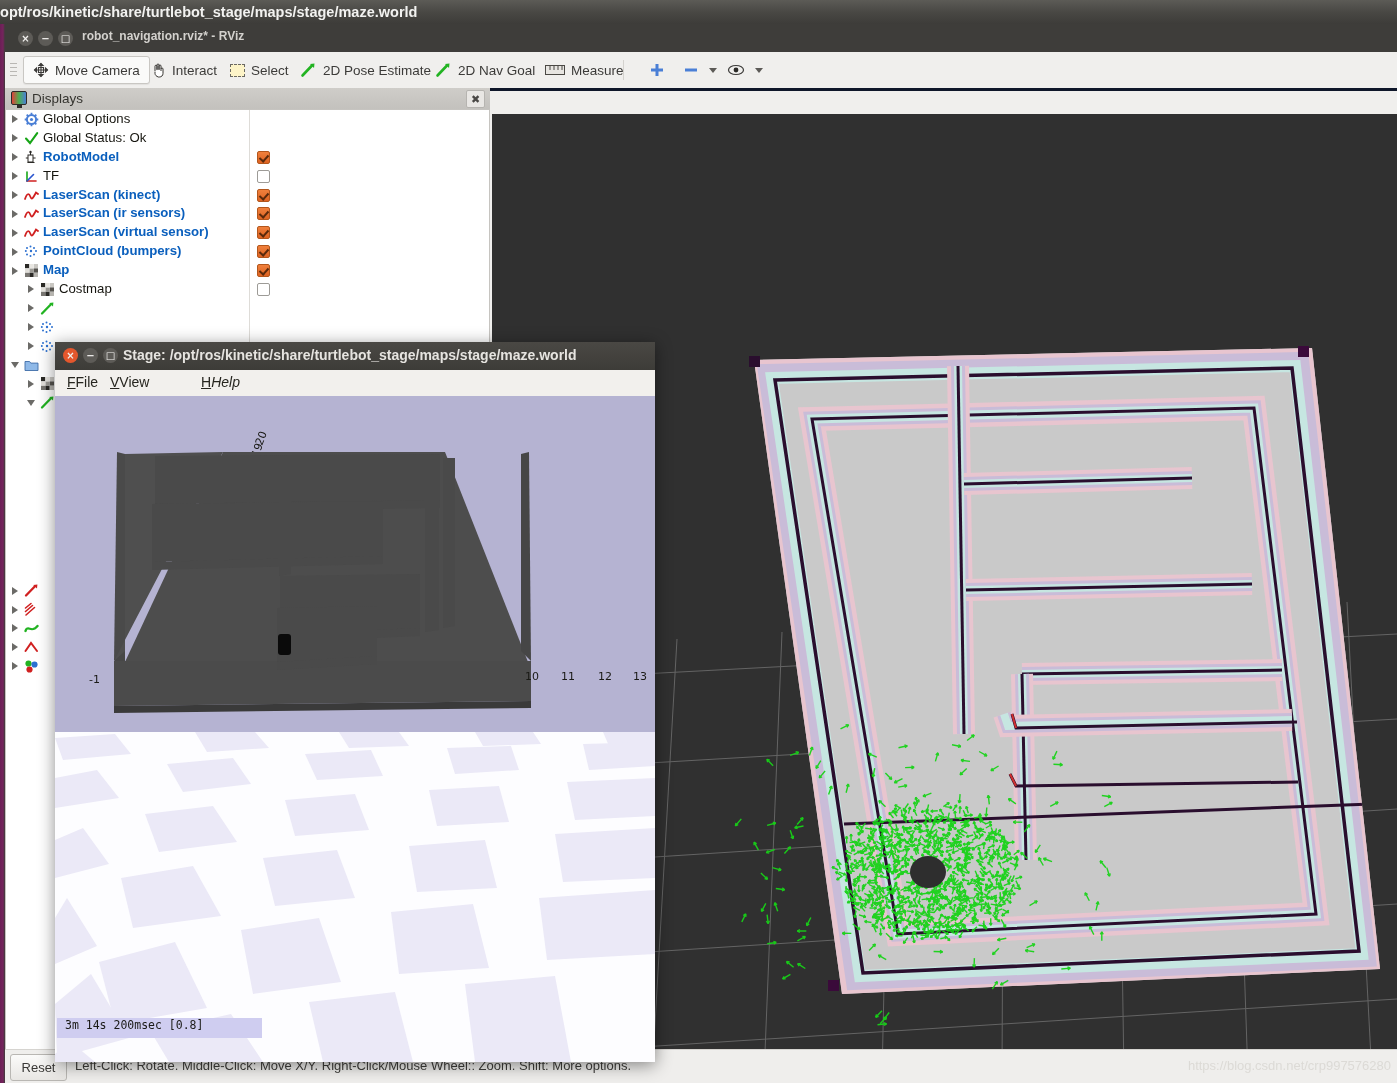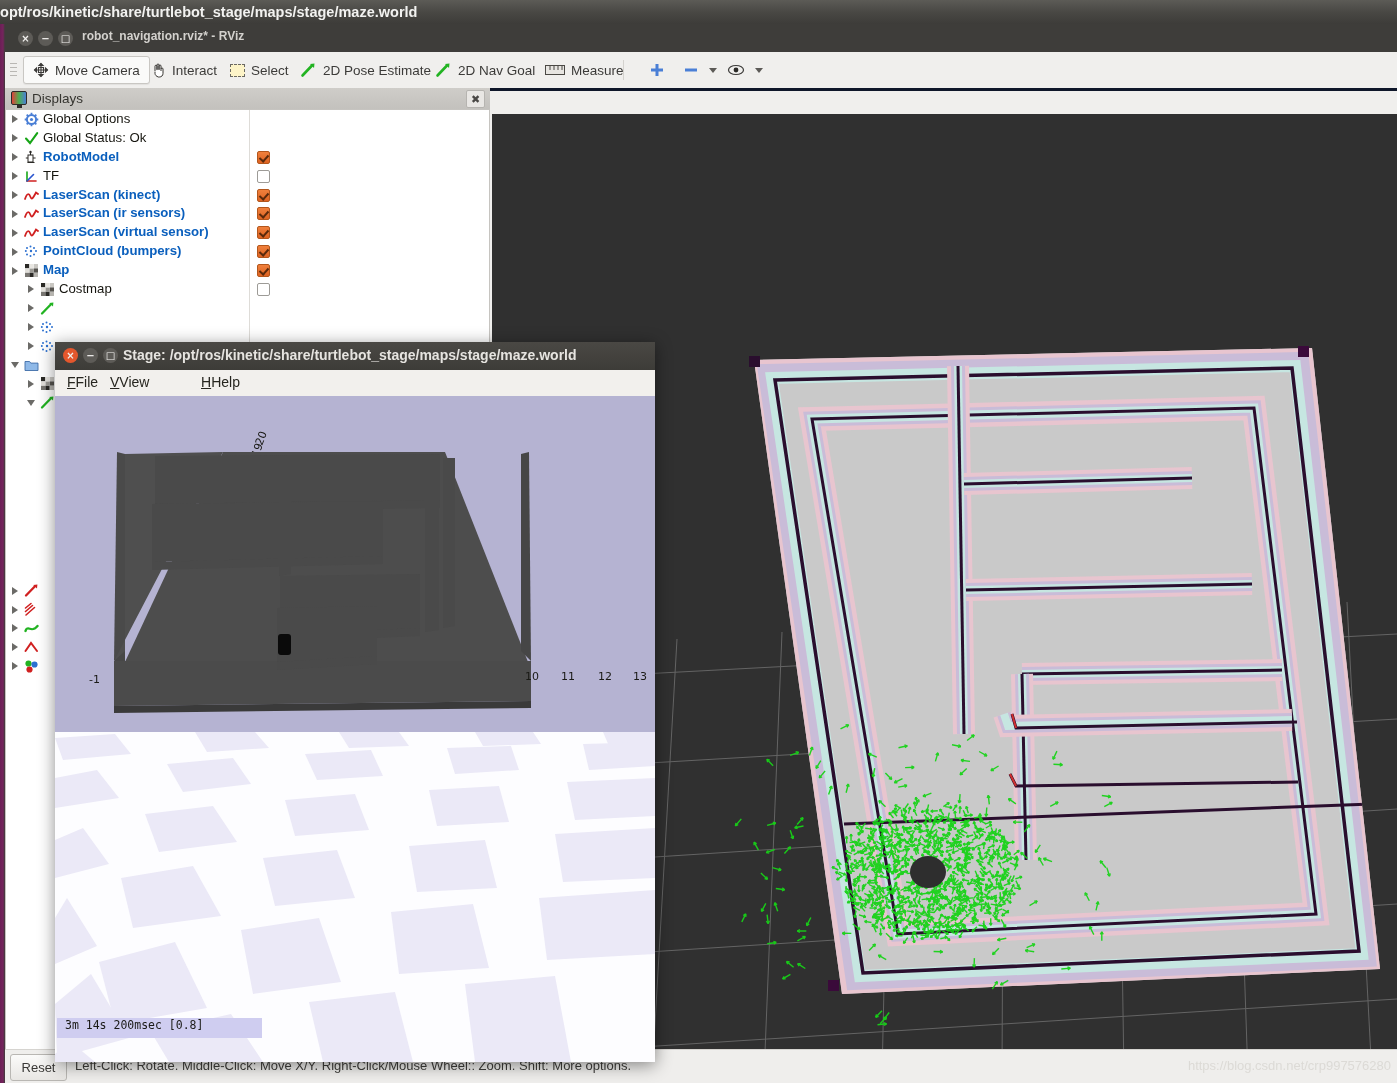--- a/index.html
+++ b/index.html
@@ -3599,21 +3599,21 @@
     <div class="wbtn" id="stage-max">
       <span class="g">□</span>
     </div>
     <div id="stage-title-text">Stage: /opt/ros/kinetic/share/turtlebot_stage/maps/stage/maze.world</div>
   </div>
 
   <div id="stage-menubar">
     <div class="mitem" style="left:12px;"><u>F</u><span style="margin-left:-7.5px;padding-left:7.5px;">File</span></div>
     <div class="mitem" style="left:55px;"><u>V</u><span style="margin-left:-8px;padding-left:8px;">View</span></div>
     <div class="mitem" style="left:105px;margin-top:48px;"><span>Run</span></div>
-    <div class="mitem" style="left:146px;"><u>H</u><span style="margin-left:-8.5px;padding-left:8.5px;">Help</span></div>
+    <div class="mitem" style="left:146px;"><u>H</u><span style="margin-left:-8.5px;padding-left:8.5px;font-style:italic;">Help</span></div>
   </div>
 
   <div id="stage-canvas">
     <div id="stage-sky"></div>
     <div id="stage-floor">
       <svg width="600" height="330" viewBox="0 0 600 330">
         <rect width="600" height="330" fill="#fdfdff"></rect>
         <g fill="#ebe9f7">
           <path d="M0,6 L60,2 L76,22 L8,28z"></path>
             <path d="M140,0 L200,0 L214,16 L152,20z"></path>

